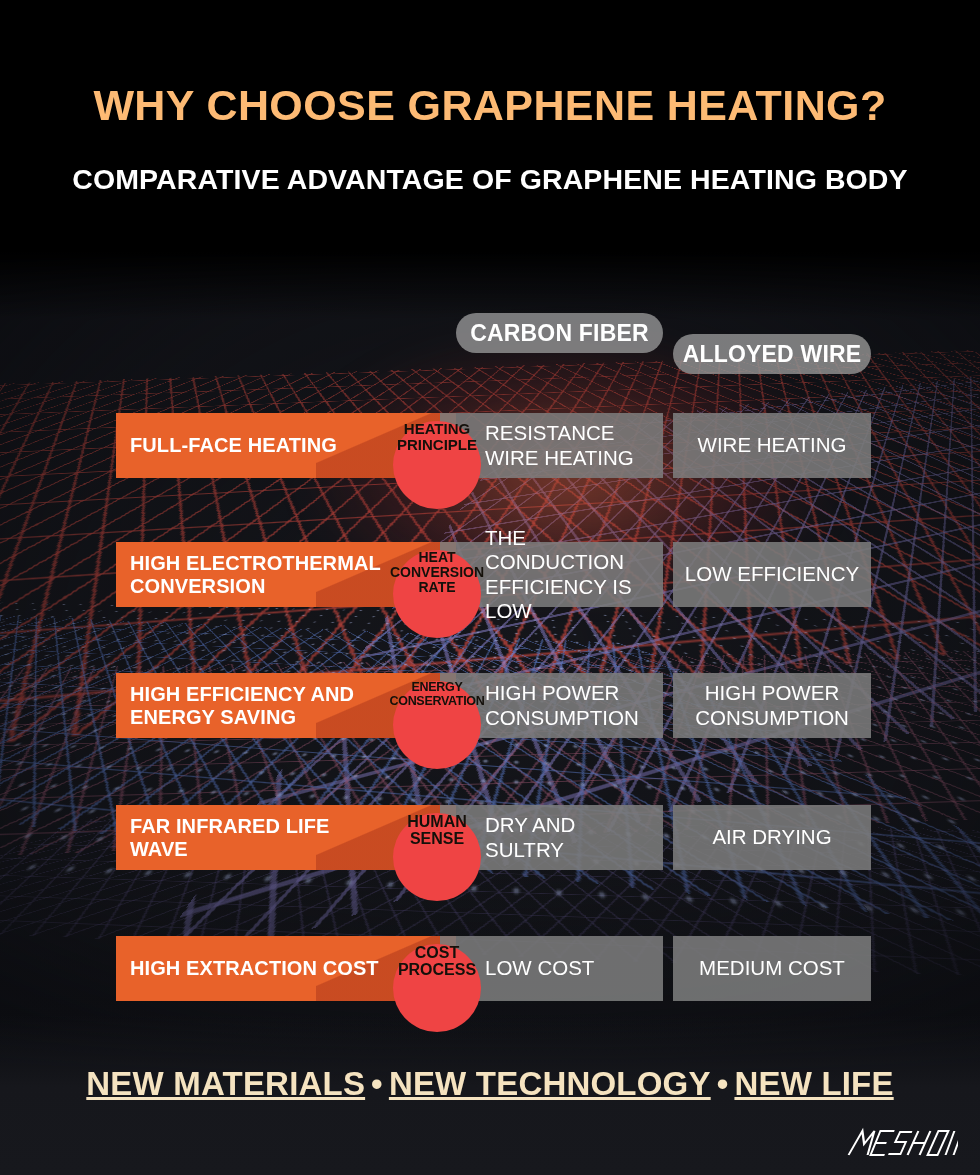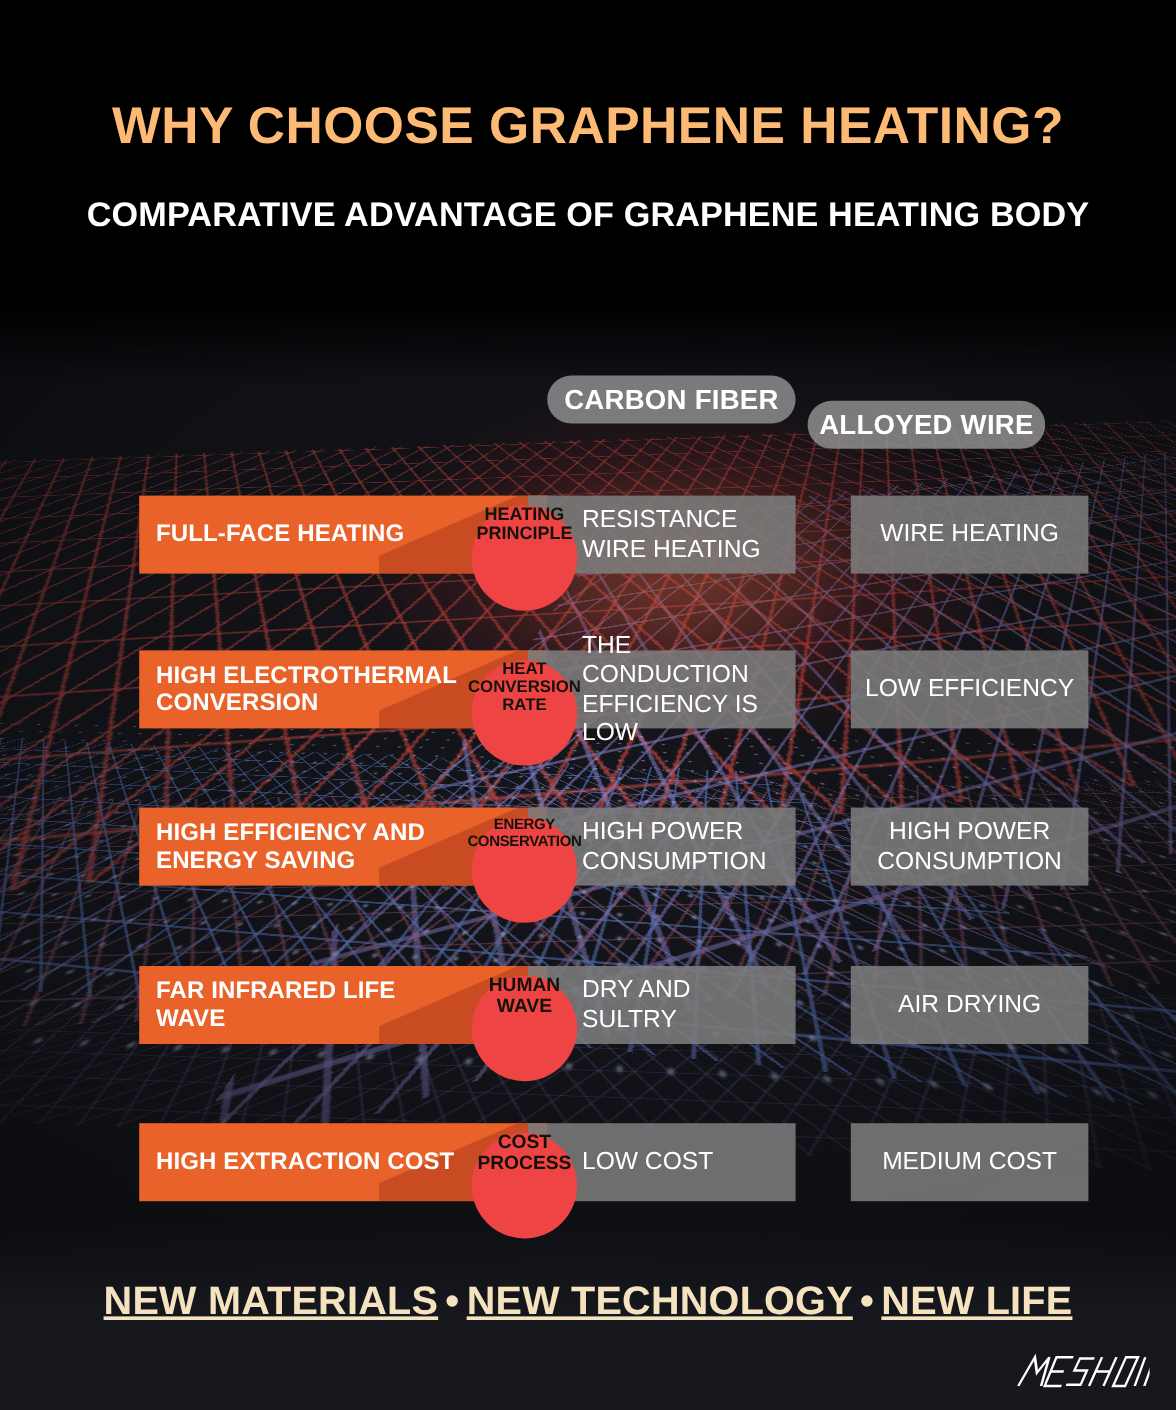--- a/index.html
+++ b/index.html
@@ -148,21 +148,21 @@
     letter-spacing:0.1px;
   }
   .bar-gray {
     position:absolute; top:8px; height:65px;
     background:rgba(124,124,124,0.88);
     display:flex; align-items:center;
     color:#fff; font-size:20.5px; line-height:1.18;
   }
   .bar-gray.c1 { left:440px; width:223px; }
   .bar-gray.c1 .txt { padding-left:45px; padding-right:4px; }
-  .bar-gray.c2 { left:673px; width:198px; justify-content:center;margin-left:36px; }
+  .bar-gray.c2 { left:673px; width:198px; justify-content:center; }
   .bar-gray.c2 .txt { text-align:center; padding:0 8px; }
   .circle {
     position:absolute; left:393px; top:16px; width:88px; height:88px;
     border-radius:50%; background:#ef4444;
     display:flex; align-items:flex-start; justify-content:center;
     text-align:center; color:#14100a;
     font-weight:bold; line-height:1.08;
     z-index:5;
   }
   .circle .txt { padding:0 1px; }
@@ -270,21 +270,21 @@
     <div class="bar-orange">
       <div class="txt">FAR INFRARED LIFE WAVE</div>
     </div>
     <div class="bar-gray c1">
       <div class="txt">DRY AND SULTRY</div>
     </div>
     <div class="bar-gray c2">
       <div class="txt">AIR DRYING</div>
     </div>
     <div class="circle">
-      <div class="txt">HUMAN WAVE</div>
+      <div class="txt">HUMAN SENSE</div>
     </div>
   </div>
 
   <div class="row" id="row-4">
     <div class="bar-orange">
       <div class="txt">HIGH EXTRACTION COST</div>
     </div>
     <div class="bar-gray c1">
       <div class="txt">LOW COST</div>
     </div>

